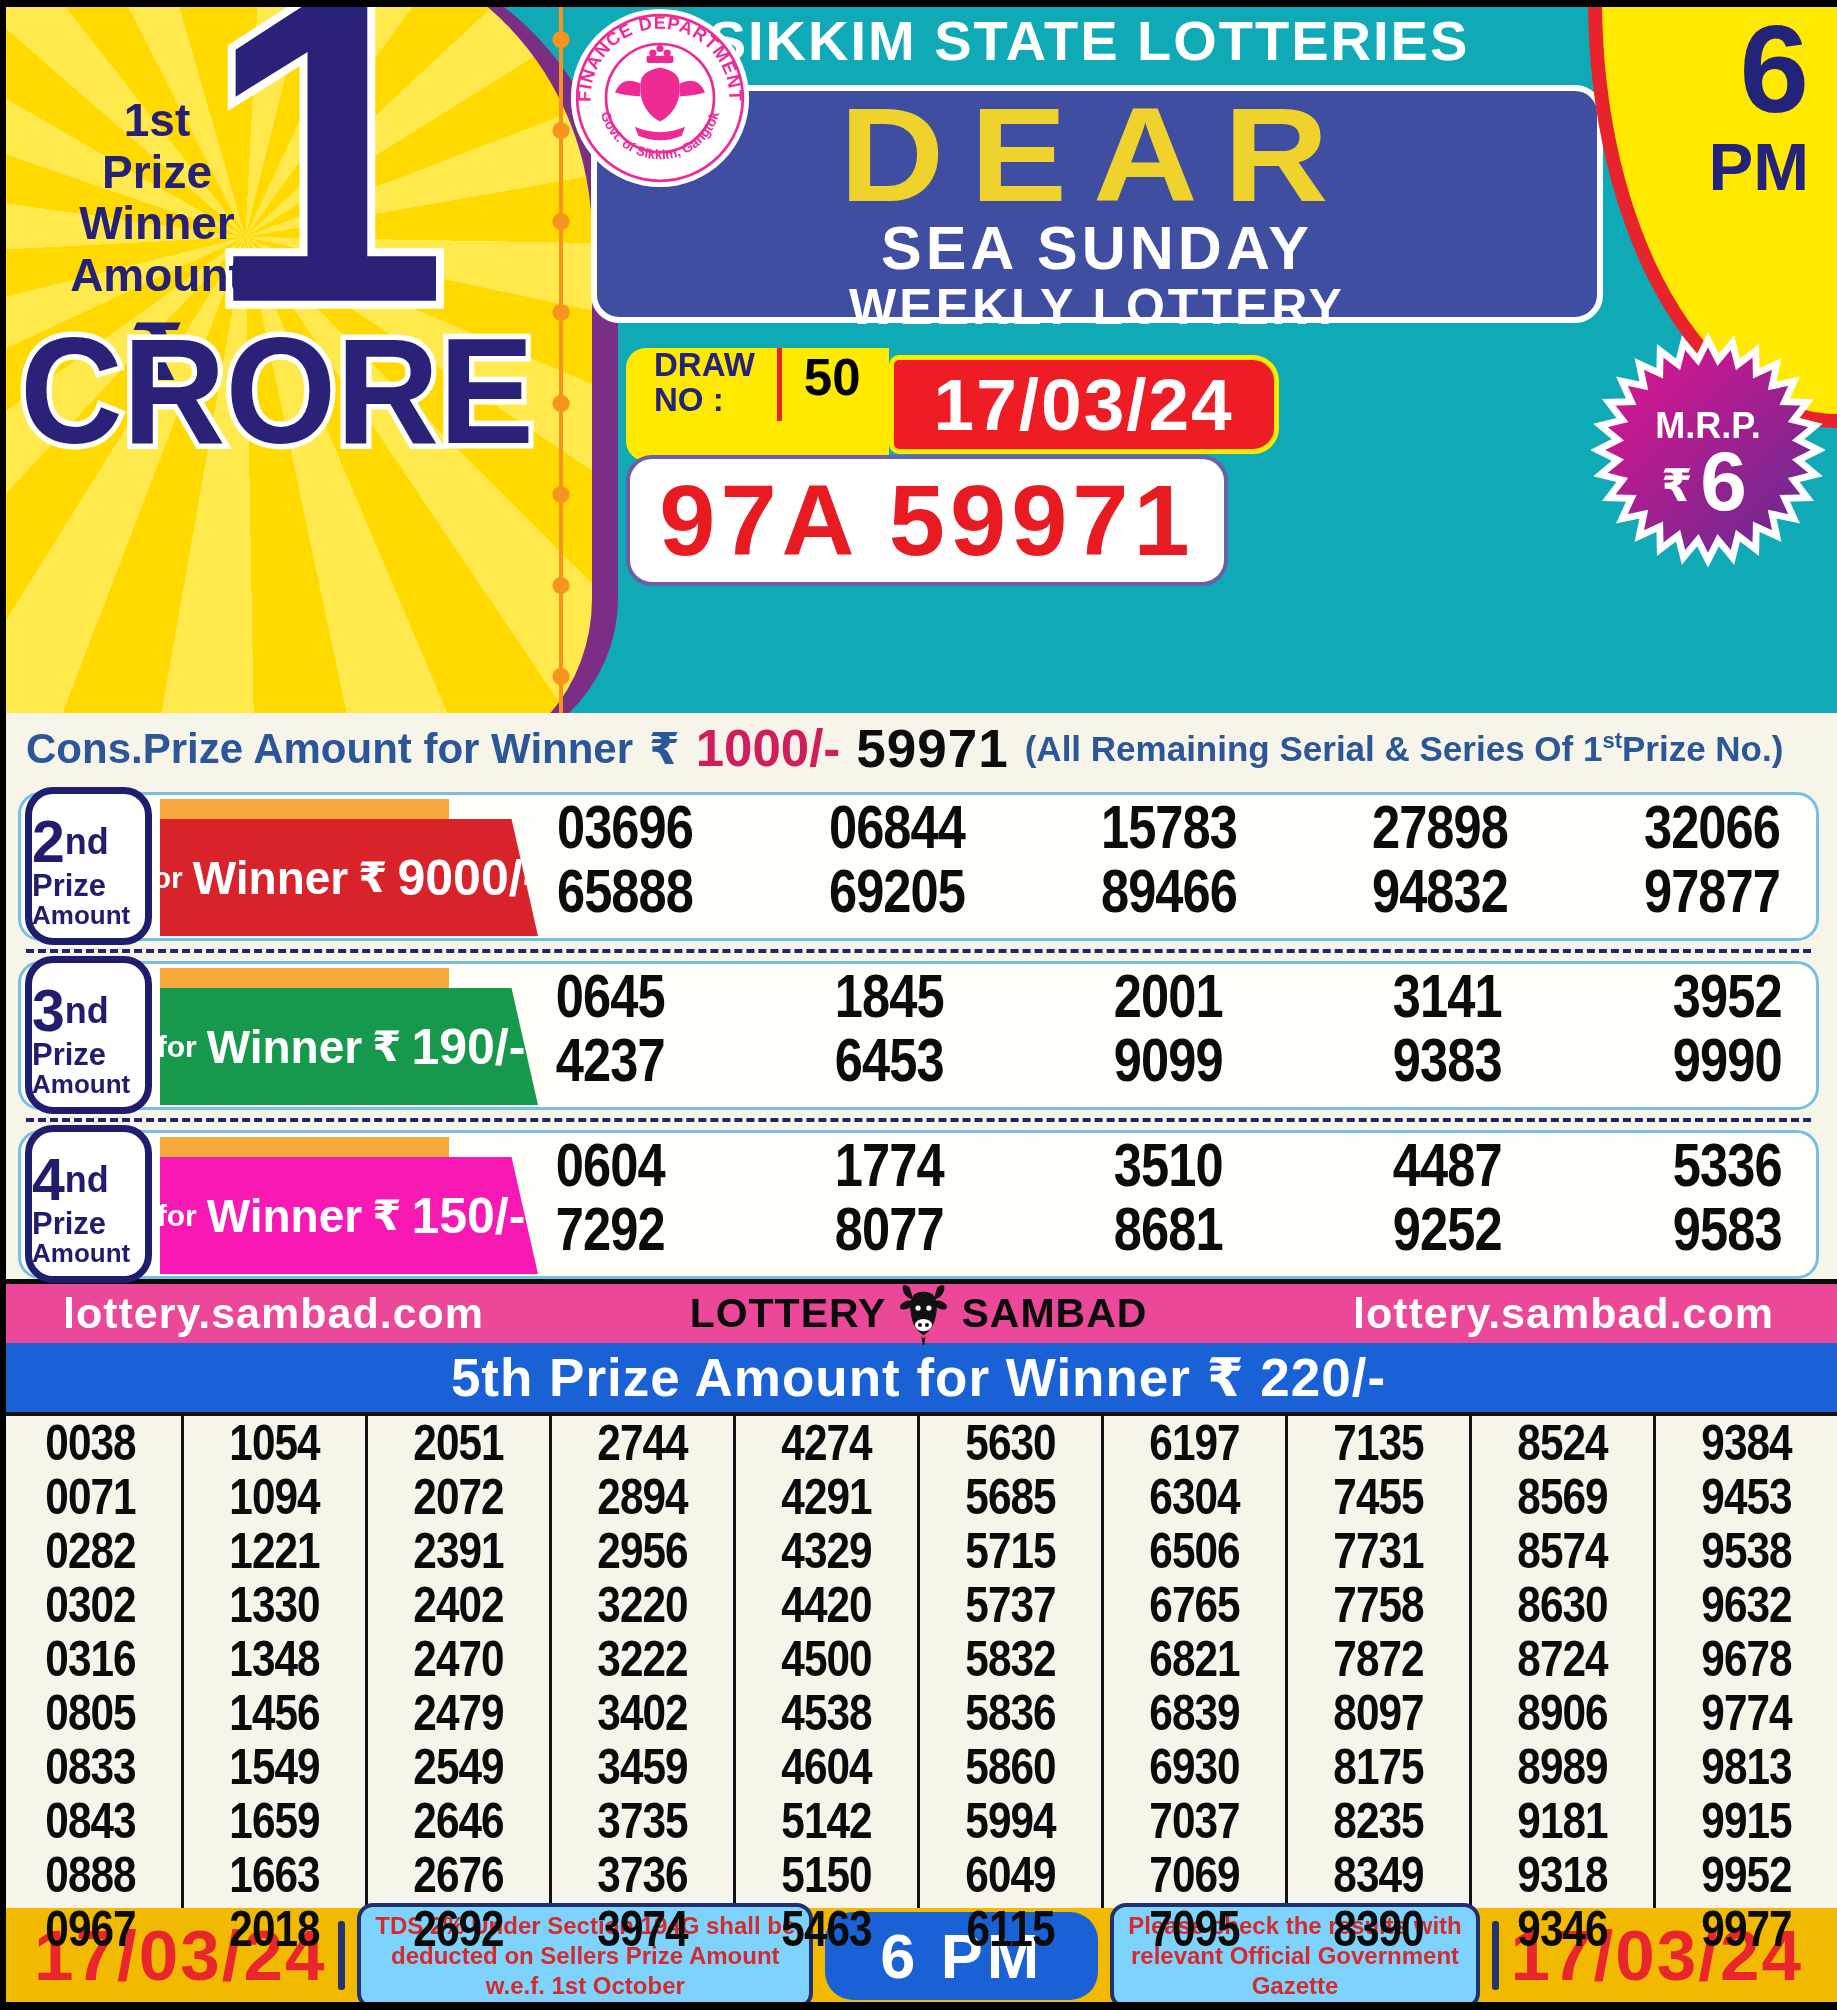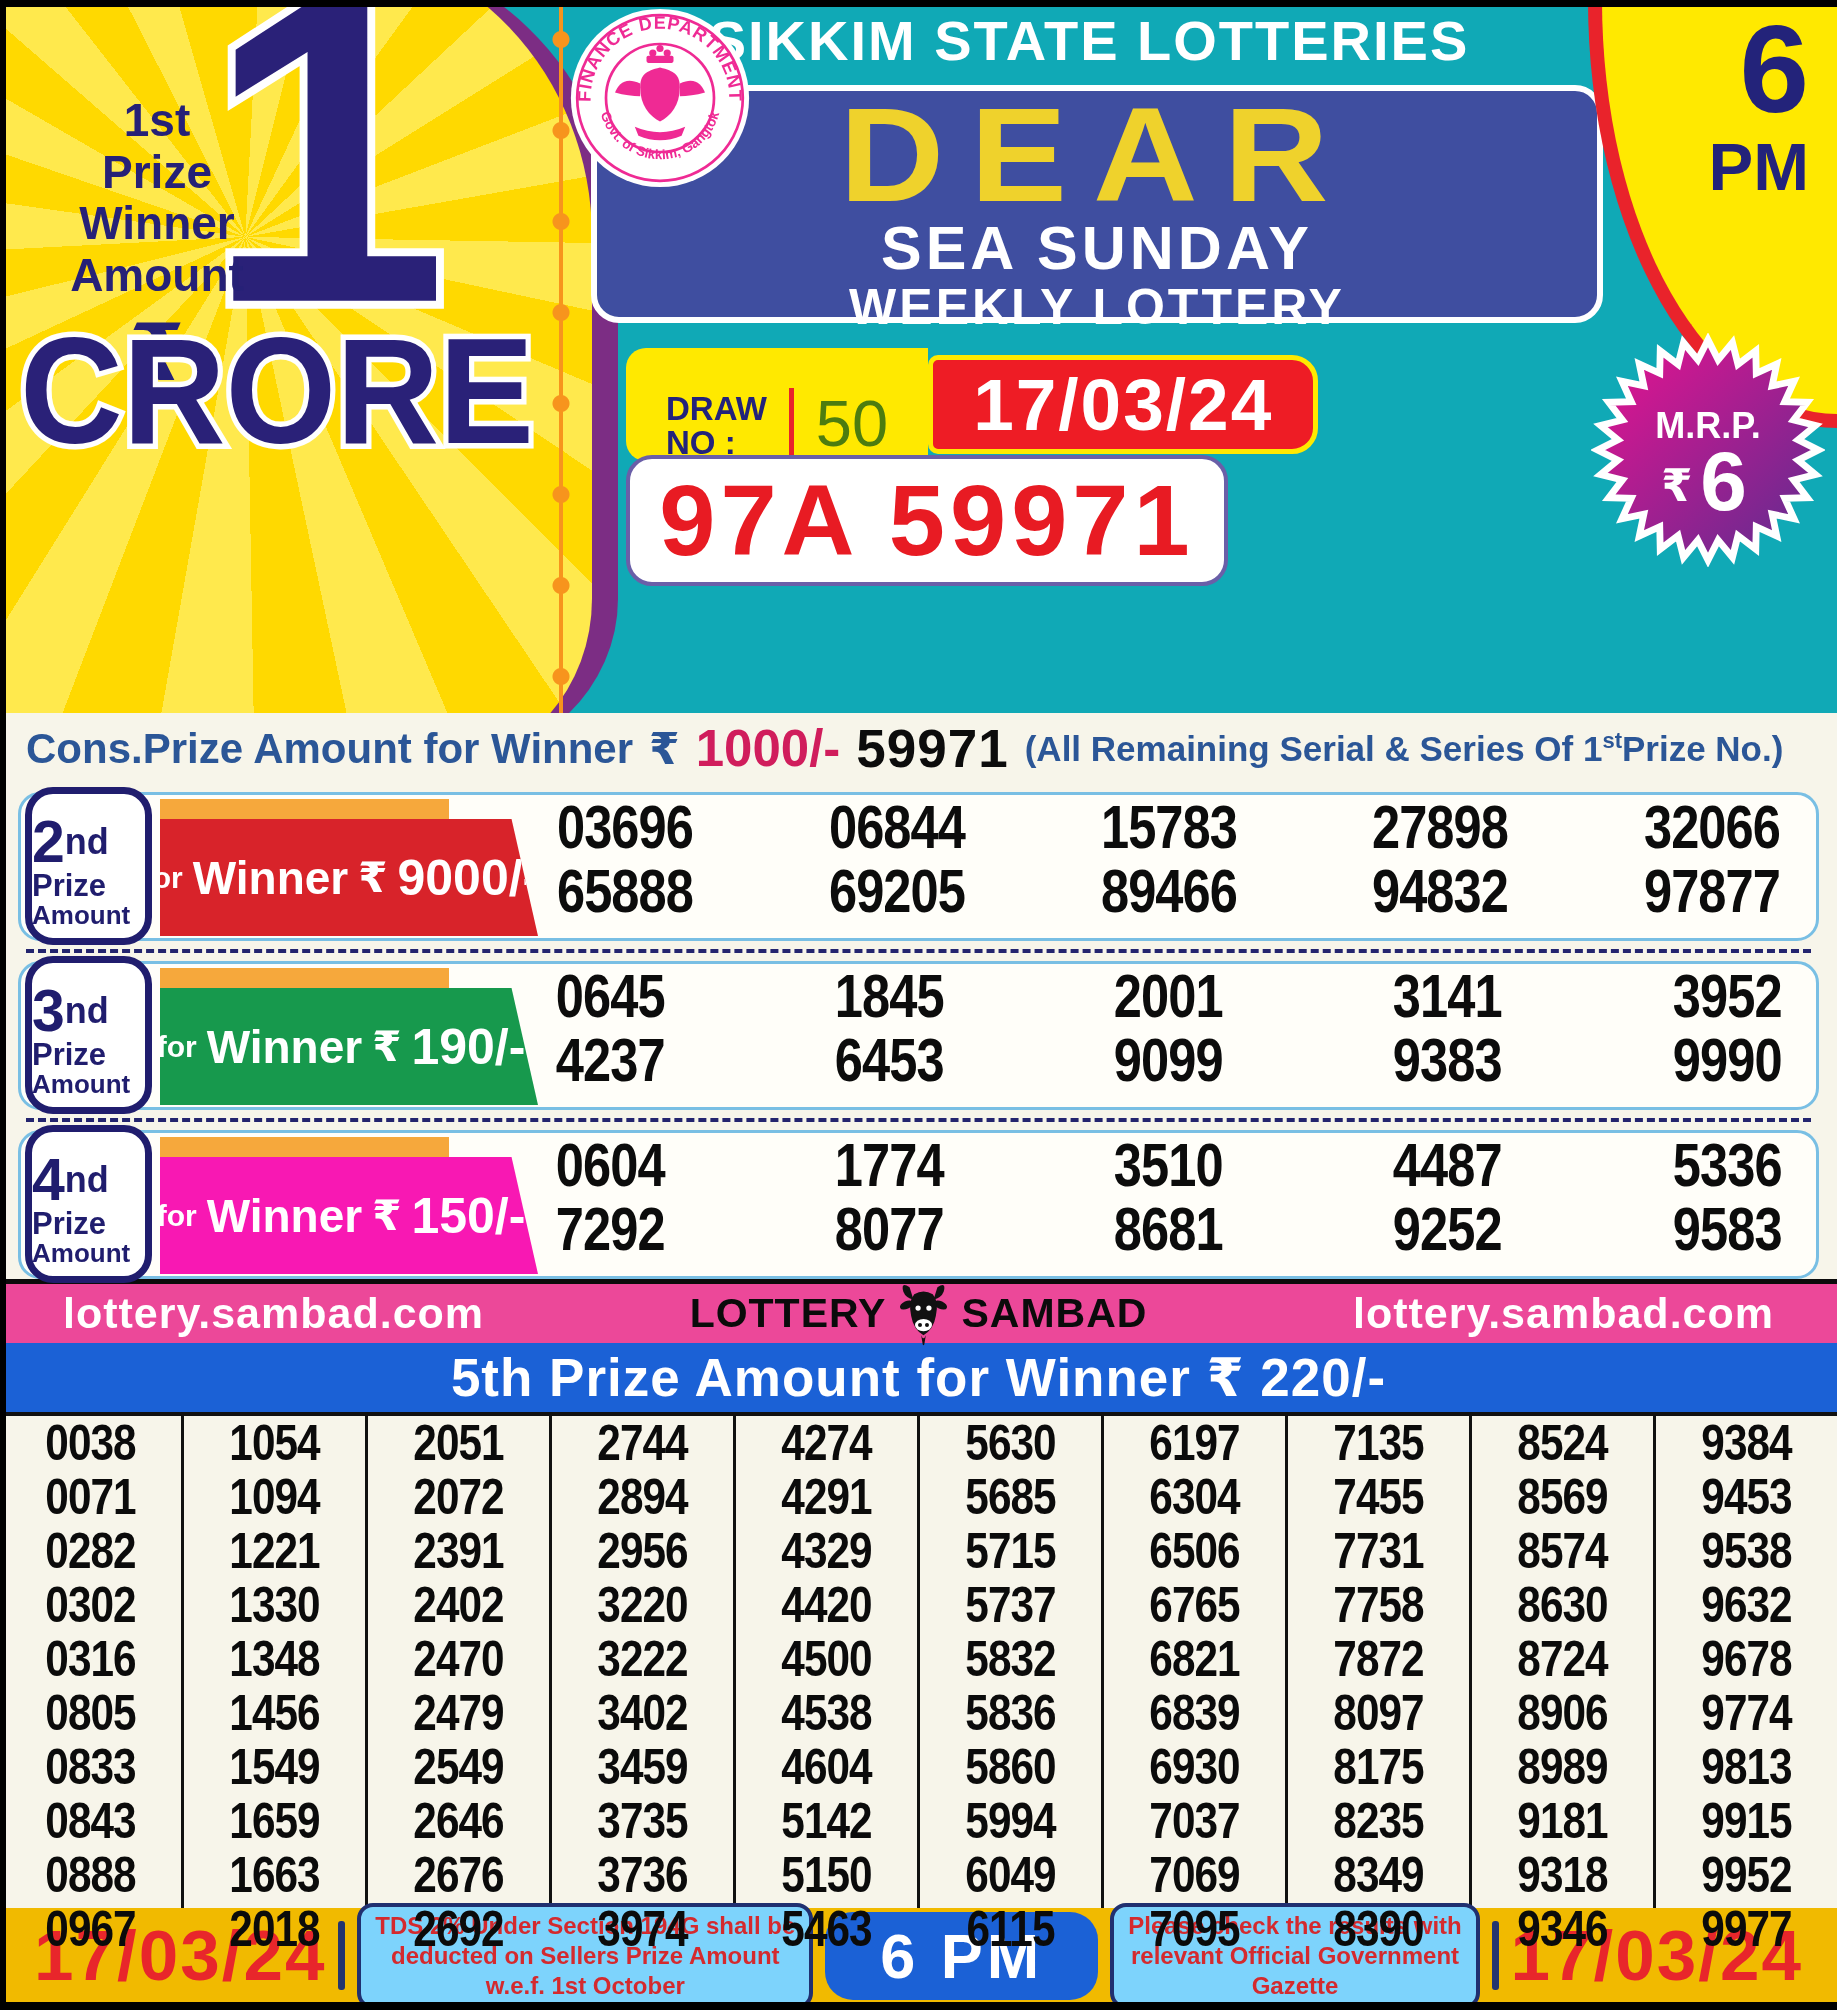--- a/index.html
+++ b/index.html
@@ -27,25 +27,25 @@
   .seal{position:absolute;left:570px;top:8px;z-index:5;}
   .org{position:absolute;left:604px;top:8px;width:970px;text-align:center;color:#fff;
     font-size:56px;font-weight:bold;letter-spacing:2px;z-index:4;white-space:nowrap;}
   .dear-box{position:absolute;left:591px;top:85px;width:1012px;height:238px;background:#3f4ea0;
     border:6px solid #fff;border-radius:28px;text-align:center;z-index:4;box-sizing:border-box;}
   .dear{font-size:145px;line-height:1.0;color:#efd22c;font-weight:bold;letter-spacing:26px;
     transform:scaleY(0.92);margin-top:-8px;}
   .sea{font-size:61px;color:#fff;font-weight:bold;letter-spacing:4px;line-height:1.0;margin-top:-10px;}
   .weekly{font-size:50px;color:#fff;font-weight:bold;letter-spacing:3px;line-height:1.15;}
   .draw-row{position:absolute;left:626px;top:348px;display:flex;align-items:center;z-index:4;}
-  .draw-yellow{display:flex;align-items:flex-end;gap:22px;background:#ffe900;height:113px;
-    border-radius:20px 0 0 20px;padding:0 40px;}
+  .draw-yellow{display:flex;align-items:flex-start;gap:22px;background:#ffe900;height:113px;
+    border-radius:20px 0 0 20px;padding:0 28px;}
   .draw-label{color:#23237a;font-weight:bold;font-size:33px;line-height:1.05;text-align:left;}
   .draw-div{width:5px;height:73px;background:#e9232b;}
-  .draw-no{color:#4d7c0f;font-size:65px;font-weight:normal;}
+  .draw-no{color:#000000;font-size:51px;font-weight:bold;}
   .draw-date{background:#ee1c25;color:#fff;font-size:73px;font-weight:bold;height:99px;
     border:5px solid #ffe900;border-radius:10px 26px 26px 10px;display:flex;align-items:center;
     padding:0 40px;letter-spacing:2px;box-sizing:border-box;}
   .fp-number{position:absolute;left:626px;top:455px;width:602px;height:131px;background:#fff;
     border:4px solid #6a5fa8;border-radius:26px;display:flex;align-items:center;justify-content:center;
     color:#e81b23;font-size:101px;font-weight:bold;letter-spacing:5px;z-index:4;box-sizing:border-box;}
   .corner{position:absolute;right:0;top:0;width:249px;height:428px;background:#ffe900;
     border-left:14px solid #e9232b;border-bottom:14px solid #e9232b;
     border-bottom-left-radius:100% 100%;z-index:5;box-sizing:border-box;
     text-align:right;padding:6px 28px 0 0;}

